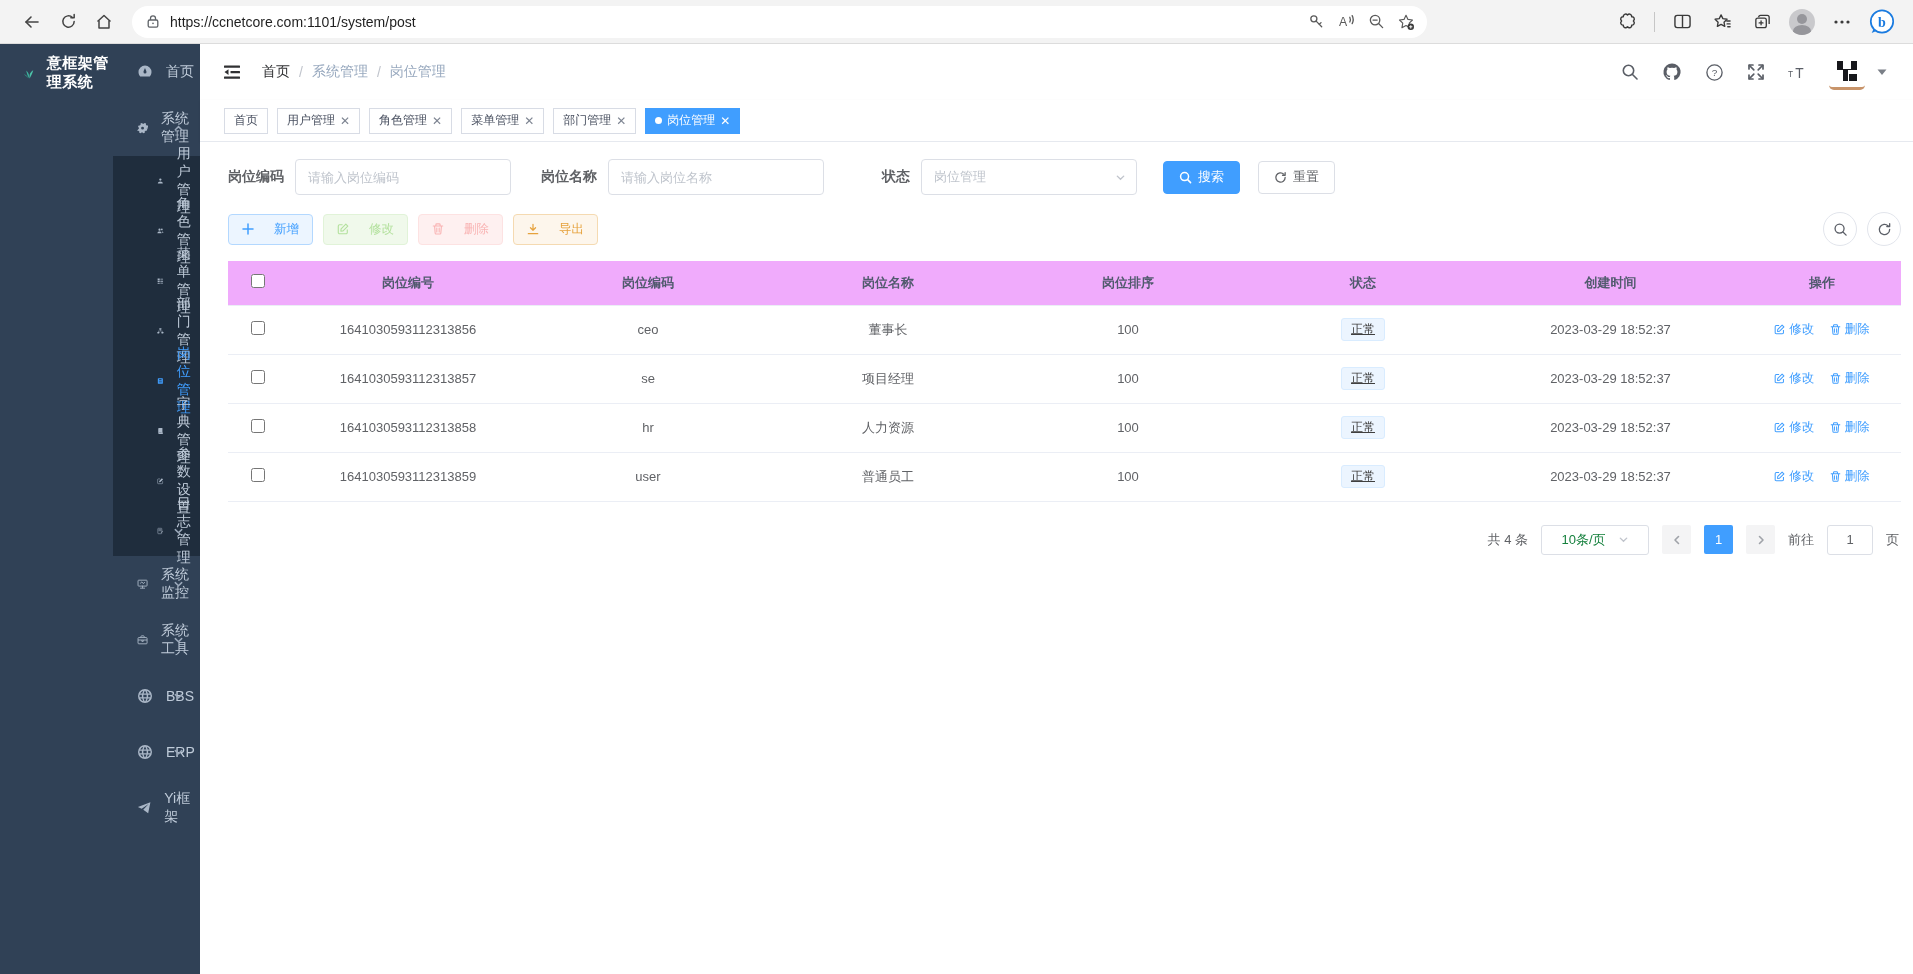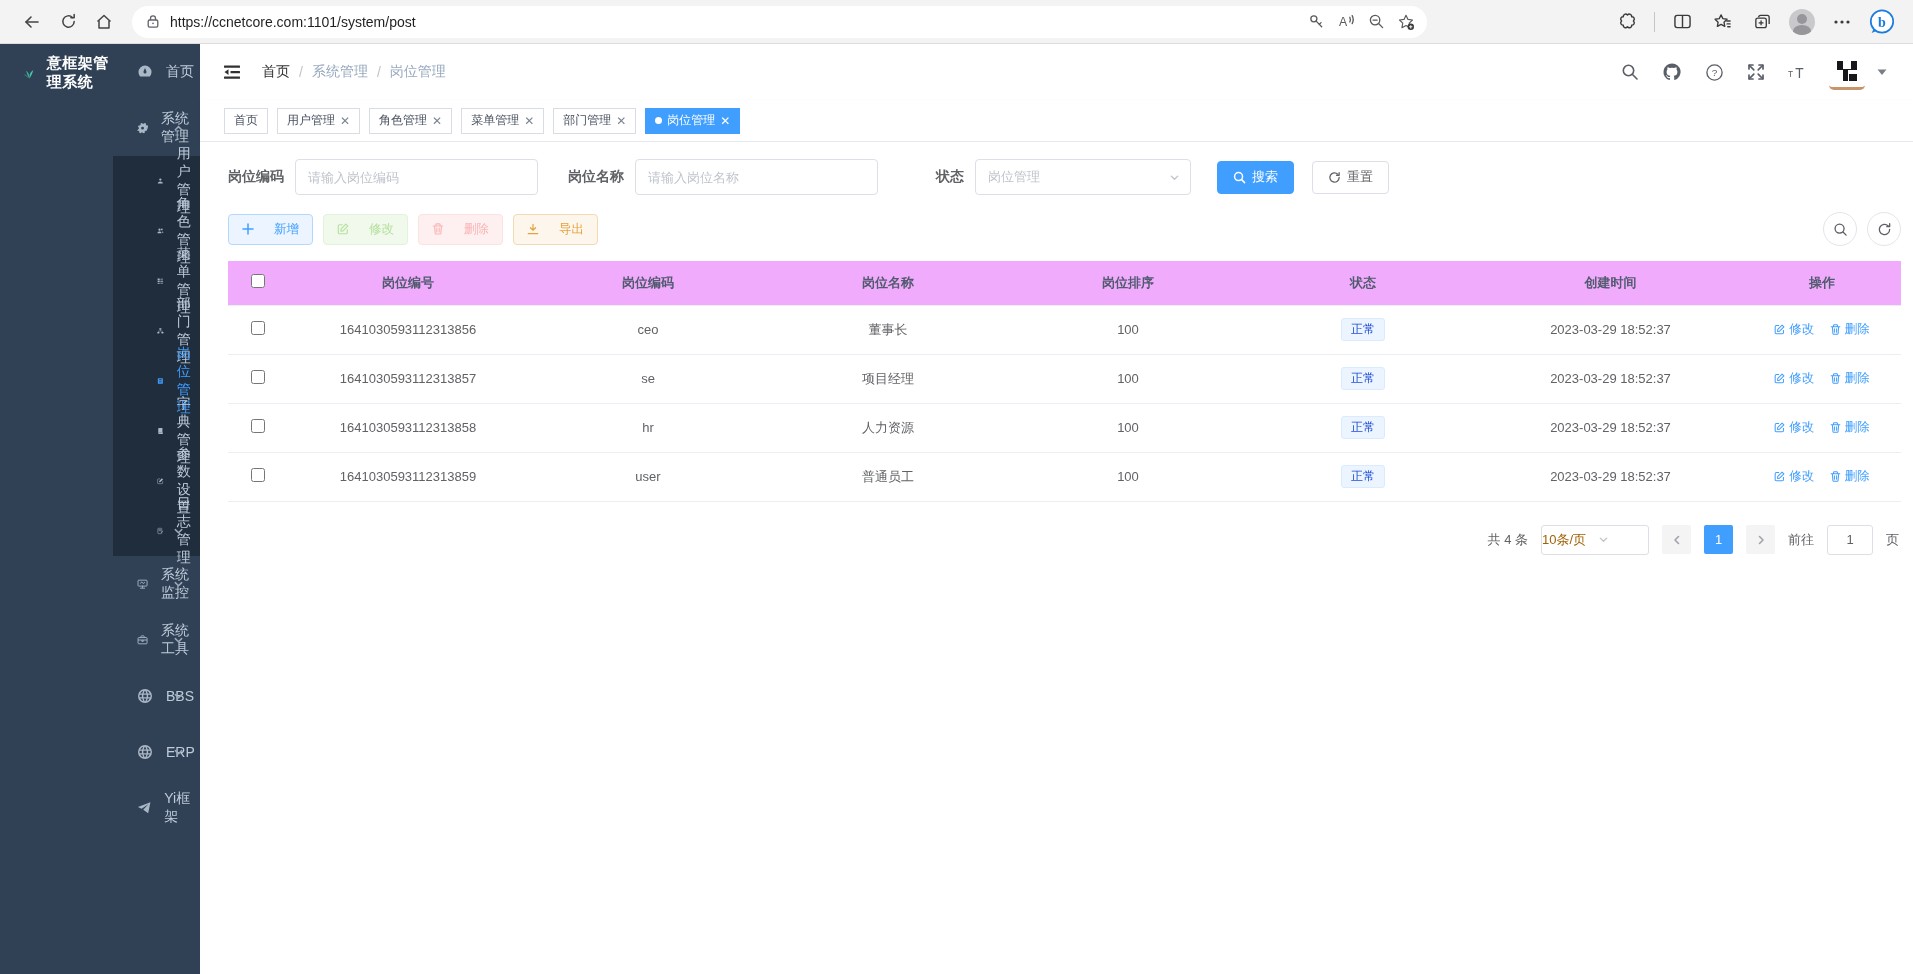--- a/index.html
+++ b/index.html
@@ -63,21 +63,21 @@
     border:1px solid #d8dce5; background:#fff; color:#495060; font-size:12px; cursor:pointer; }
   .tag .x { font-size:12px; color:#7d8491; line-height:1; cursor:pointer; }
   .tag.active { background:#409eff; border-color:#409eff; color:#fff; }
   .tag.active .x { color:#fff; }
   .tag .dot { width:7px; height:7px; border-radius:50%; background:#fff; display:inline-block; }
 
   
   .content { flex:1; padding:17px 12px 0 28px; background:#fff; overflow:hidden; }
   .search-row { display:flex; align-items:center; margin-bottom:17px; }
   .f-label { font-size:14px; font-weight:bold; color:#606266; margin-right:11px; white-space:nowrap; }
-  .txt-input { width:243px; height:36px; border:1px solid #dcdfe6; border-radius:4px; padding:0 12px;
+  .txt-input { width:216px; height:36px; border:1px solid #dcdfe6; border-radius:4px; padding:0 12px;
     font-size:13px; color:#606266; font-family:inherit; }
   .txt-input::placeholder { color:#bfc4cc; }
   .sel-box { width:216px; height:36px; border:1px solid #dcdfe6; border-radius:4px; padding:0 10px 0 12px;
     display:flex; align-items:center; justify-content:space-between; font-size:13px; color:#bfc4cc;
     background:#fff; cursor:pointer; }
   .gap30 { width:30px; } .gap58 { width:58px; } .gap26 { width:26px; }
   .btn { height:33px; border-radius:4px; font-size:13px; display:inline-flex; align-items:center; gap:6px;
     padding:0 15px; cursor:pointer; border:1px solid transparent; font-family:inherit; }
   .btn-primary { background:#409eff; border-color:#409eff; color:#fff; }
   .btn-plain { background:#fff; border-color:#dcdfe6; color:#606266; }
@@ -91,30 +91,30 @@
   .mini-exp { background:#fdf6ec; border:1px solid #f5dab1; color:#e6a23c; }
   .tool-circles { margin-left:auto; display:flex; gap:10px; }
   .circle-btn { width:34px; height:34px; border-radius:50%; border:1px solid #e2e5ec; background:#fff;
     color:#5a5e66; display:flex; align-items:center; justify-content:center; cursor:pointer; }
 
   table.grid { width:100%; border-collapse:collapse; table-layout:fixed; font-size:13px; }
   .grid th { height:44px; background:#f0abfc; color:#515a6e; font-weight:bold; text-align:center;
     border-bottom:1px solid #ebeef5; }
   .grid td { height:49px; color:#606266; text-align:center; border-bottom:1px solid #ebeef5; background:#fff; }
   .cb { width:14px; height:14px; accent-color:#409eff; cursor:pointer; }
-  .badge-normal { display:inline-block; padding:2px 9px; font-size:12px; color:#1d4ed8;
-    background:#ecf5ff; border:1px solid #d9ecff; border-radius:3px; }
+  .badge-normal { display:inline-block; padding:2px 9px; font-size:12px; color:#404040;
+    background:#ecf5ff; border:1px solid #d9ecff; border-radius:3px;text-decoration:underline; }
   .op { color:#409eff; font-size:12.5px; text-decoration:none; display:inline-flex; align-items:center;
     gap:4px; cursor:pointer; }
   .op + .op { margin-left:12px; }
 
   .pager { margin-top:23px; display:flex; align-items:center; justify-content:flex-end; gap:13px;
     font-size:13px; color:#606266; padding-right:2px; }
   .pager-select { width:108px; height:30px; border:1px solid #dcdfe6; border-radius:3px; display:flex;
-    align-items:center; justify-content:flex-start; gap:12px; color:#a16207; font-size:13px; cursor:pointer; }
+    align-items:center; justify-content:center; gap:12px; color:#15803d; font-size:13px; cursor:pointer; }
   .pg-btn { width:29px; height:29px; border:none; border-radius:2px; background:#f4f4f5; color:#a0a3a9;
     display:flex; align-items:center; justify-content:center; cursor:pointer; }
   .pg-num { width:29px; height:29px; border:none; border-radius:2px; background:#409eff; color:#fff;
     font-size:13px; display:flex; align-items:center; justify-content:center; cursor:pointer; }
   .goto-input { width:46px; height:30px; border:1px solid #dcdfe6; border-radius:3px; text-align:center;
     font-size:13px; color:#606266; font-family:inherit; }
 </style>
 </head>
 <body>
 

